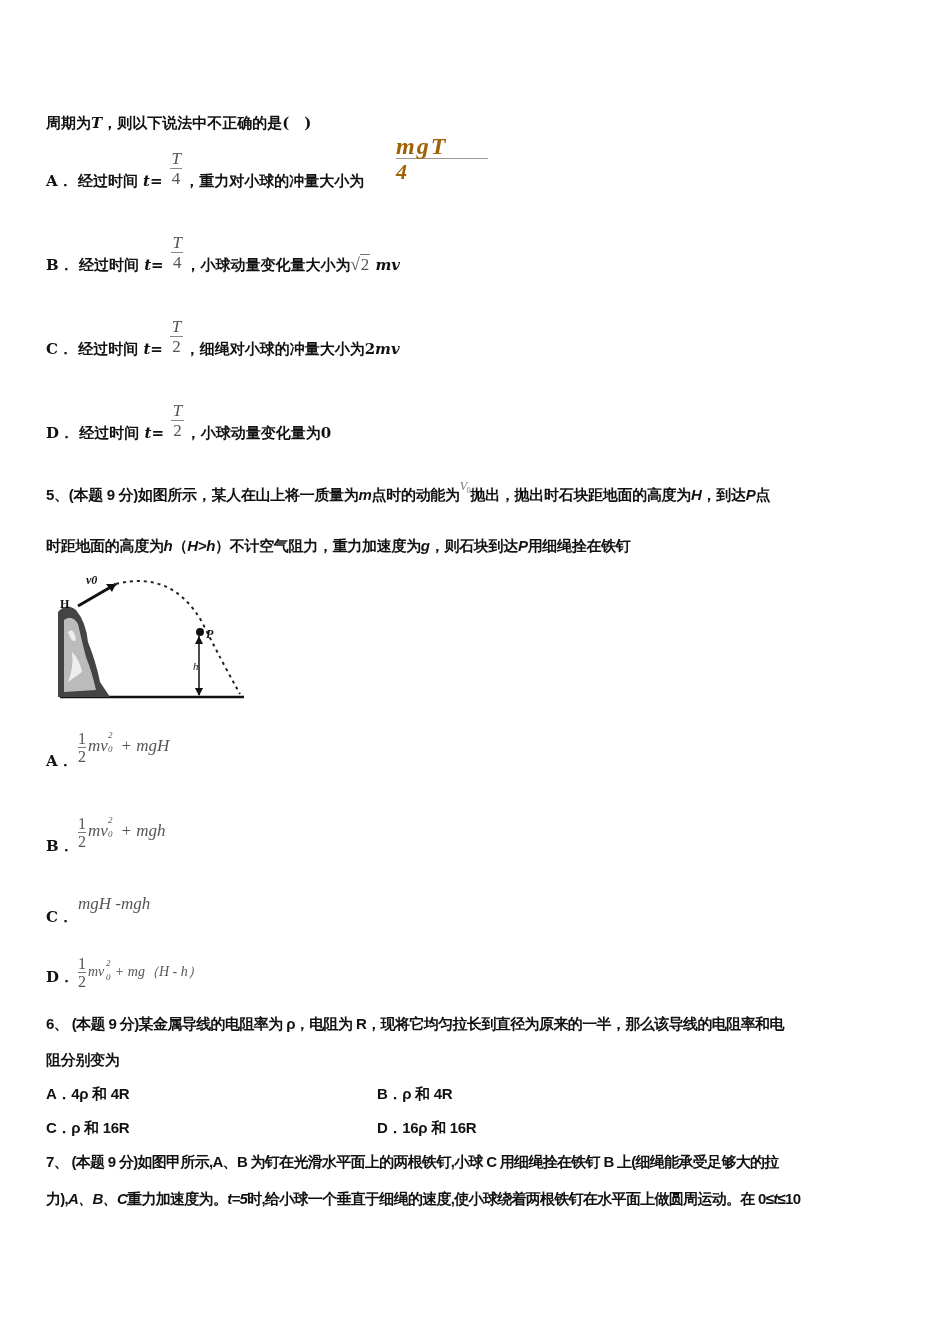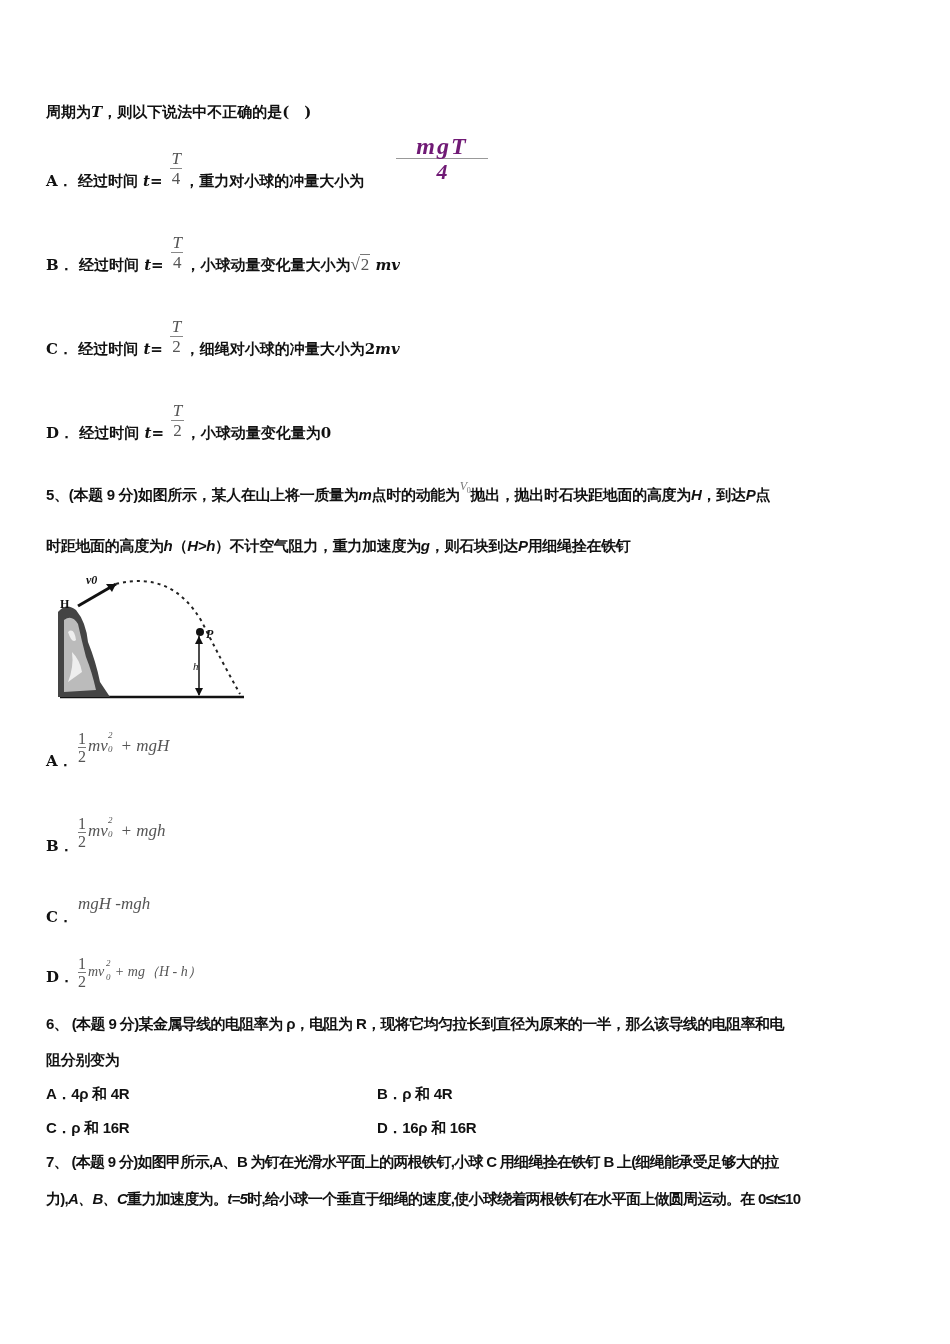--- a/index.html
+++ b/index.html
@@ -14,22 +14,22 @@
   }
   .it { font-style: italic; }
   .frac {
     display: inline-block; vertical-align: middle; text-align: center;
     font-family: "Liberation Serif", serif; font-weight: normal; color: #555;
     margin: 0 2px; position: relative; top: -12px;
   }
   .frac .num { display: block; font-style: italic; font-size: 17px; line-height: 18px; }
   .frac .den { display: block; border-top: 1px solid #888; font-size: 17px; line-height: 20px; padding: 0 2px; }
   .bigfrac {
-    position: absolute; text-align: center;
-    font-family: "Liberation Serif", serif; font-weight: bold; color: #701a75;
+    position: absolute; 
+    font-family: "Liberation Serif", serif; font-weight: bold; color: #a16207;
   }
   .bigfrac .num { display: block; font-style: italic; font-size: 24px; line-height: 24px; letter-spacing: 2px; }
   .bigfrac .den { display: block; border-top: 1px solid #999; font-size: 22px; line-height: 26px; font-style: italic; }
   .sqrt { font-weight: normal; color: #555; font-family: "Liberation Serif", serif; font-size: 17px; }
   .sqrt .rad { border-top: 1px solid #777; padding: 0 1px; }
   .v0 {
     font-family: "Liberation Serif", serif; font-weight: normal; font-style: italic;
     color: #777; font-size: 12px; position: relative; top: -10px;
   }
   .v0 sub { font-size: 8px; font-style: normal; }
@@ -44,21 +44,21 @@
   .formula .it { font-style: italic; }
   .v0s { display: inline-block; position: relative; }
   .v0s .sp { position: absolute; left: 9px; top: -6px; font-size: 9px; }
   .v0s .sb { position: absolute; left: 9px; top: 8px; font-size: 9px; }
   .narrow { font-family: "Liberation Sans", sans-serif; font-weight: bold; font-size: 15px; letter-spacing: -0.3px; }
   #figure { position: absolute; left: 52px; top: 572px; width: 200px; height: 135px; }
 </style>
 </head>
 <body>
 
-<div class="line" style="top:102px;">
+<div class="line" style="top:113px;">
   <span>周期为</span><span class="it">T</span><span>，则以下说法中不正确的是(　)</span>
 </div>
 
 <div class="line" style="top:162px;">
   <span>A．</span>
   <span>经过时间</span>
   <span class="it">t</span><span>=</span>
   <span class="frac"><span class="num">T</span><span class="den">4</span></span><span>，重力对小球的冲量大小为</span>
 </div>
 <div class="bigfrac" style="left:396px; top:134px; width:92px;">

